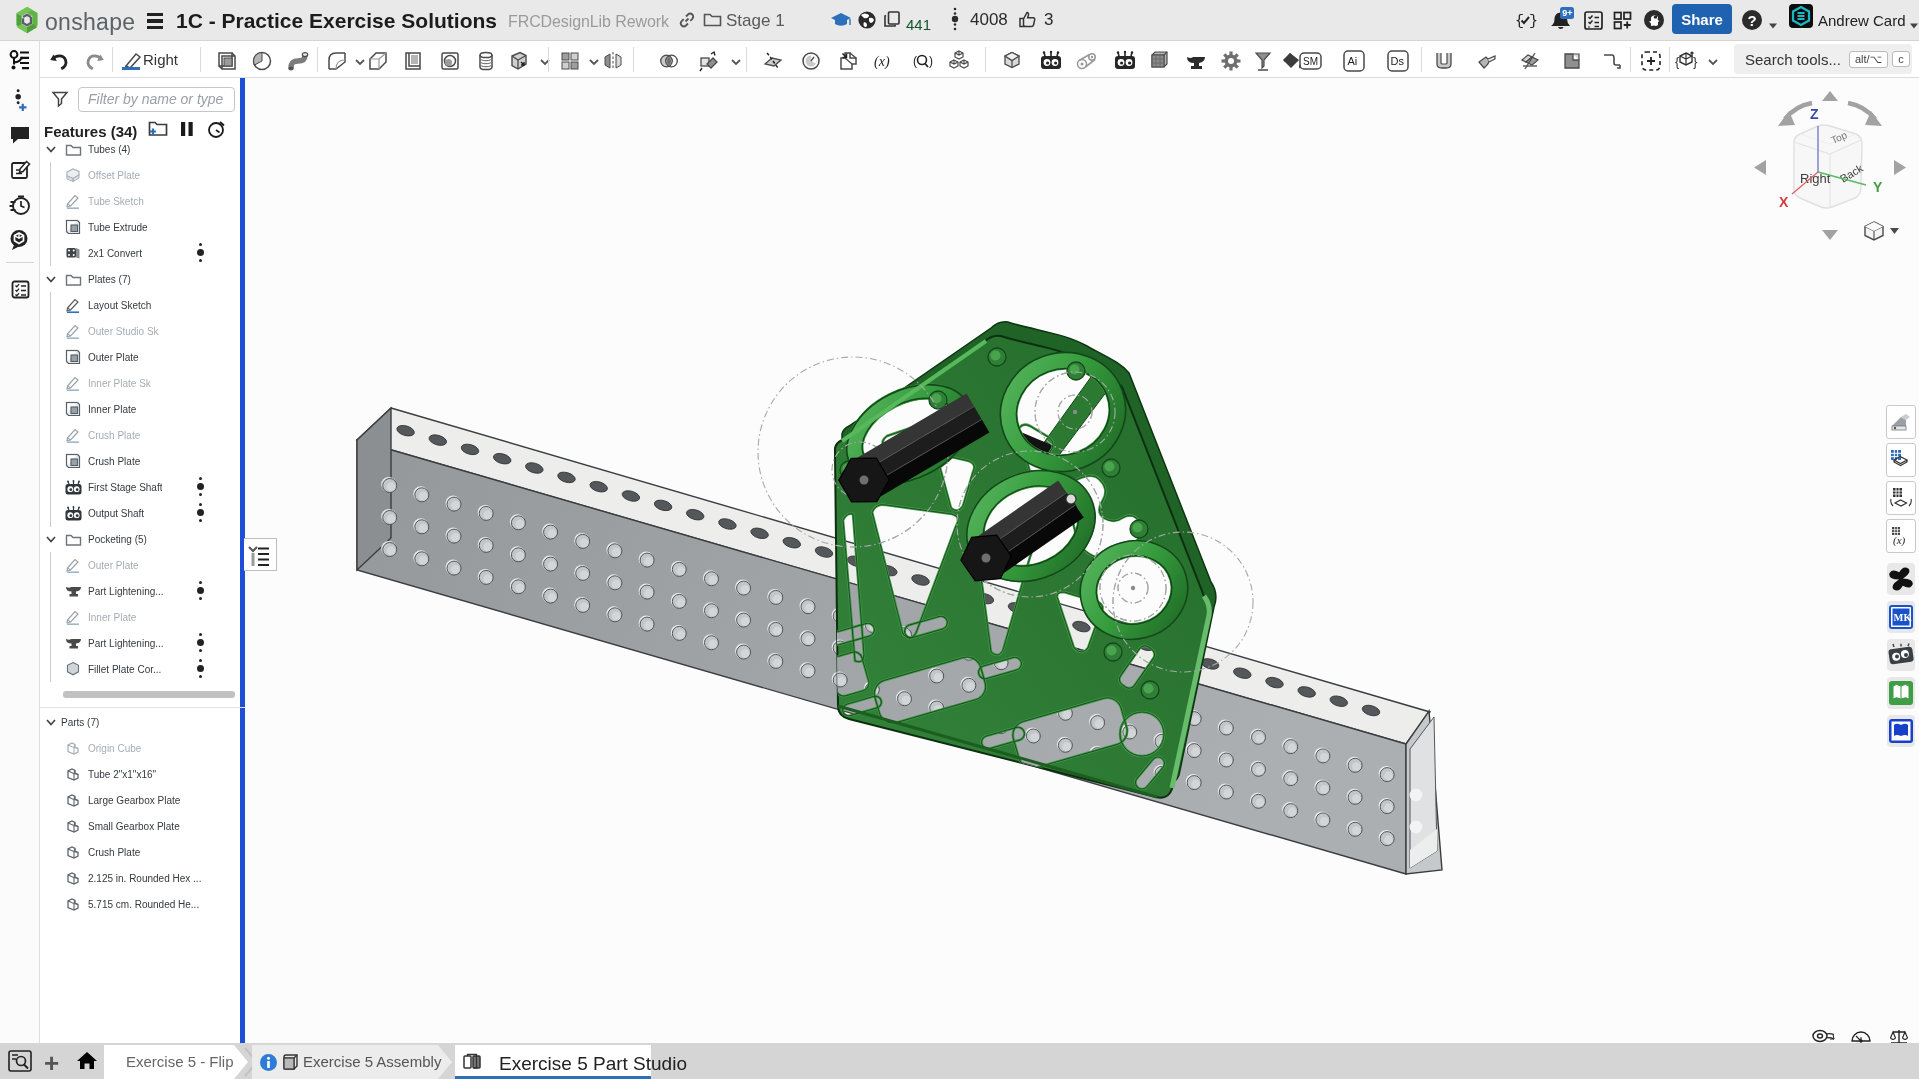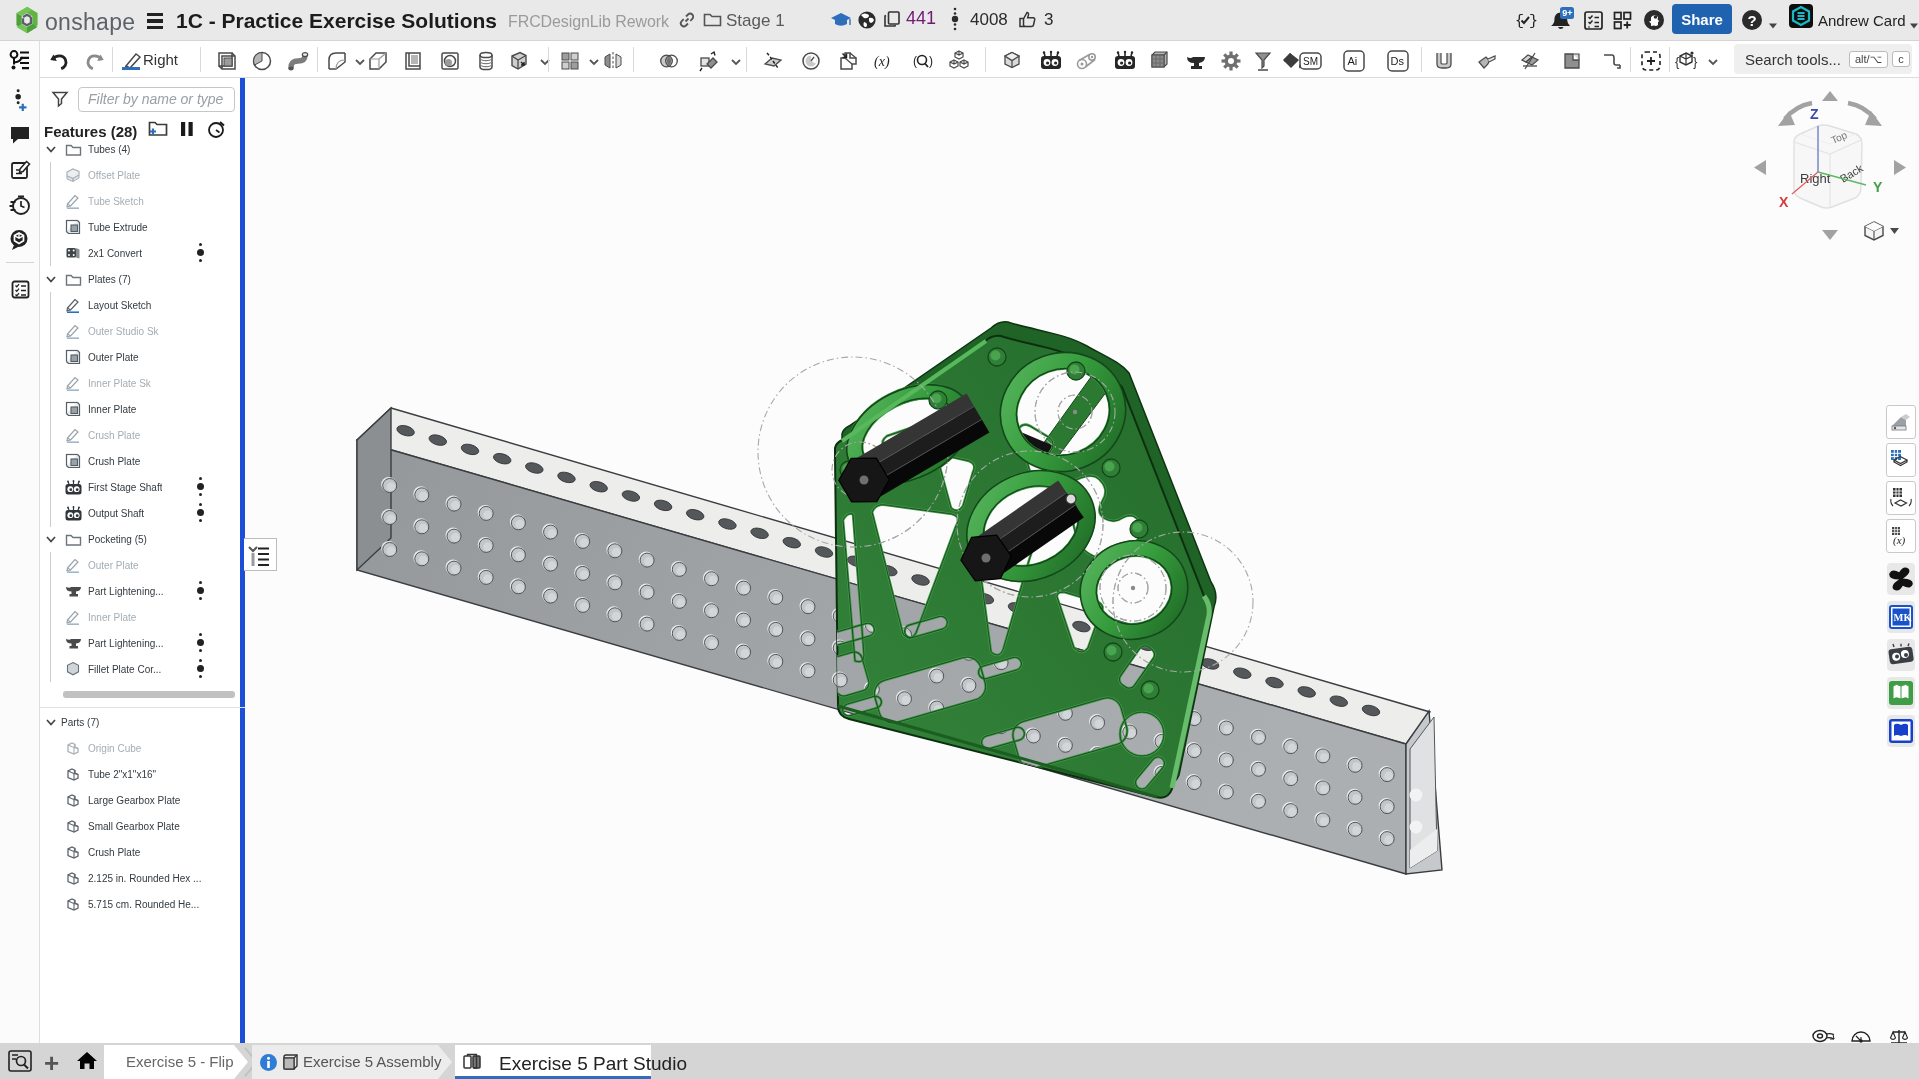--- a/index.html
+++ b/index.html
@@ -621,21 +621,21 @@
  <div class="abs" style="left:857px;top:10px"><svg width="20" height="20" viewBox="0 0 20 20">
         <circle cx="10" cy="10" r="8.6" fill="#2b2b2b"></circle>
         <path d="M4,5 q3,-2.5 6,-1 q3,1 1.5,3 q-2,2 -4.5,1 Z" fill="#fff"></path>
         <path d="M12,8 q4,-1 5,2 q-1,3 -3,3 q-2.5,-0.5 -2,-5 Z" fill="#fff"></path>
         <path d="M7,12 q3,0.5 3,3 q0,2.5 -2,2 q-2.5,-1.5 -1,-5 Z" fill="#fff"></path>
       </svg></div>
  <div class="abs" style="left:883px;top:10px"><svg width="18" height="18" viewBox="0 0 18 18">
         <rect x="5.5" y="2" width="10.5" height="12" rx="1" stroke="#333" stroke-width="1.6" fill="none"></rect>
         <path d="M3,5.5 L2,6 V16 H12 l0.5,-1" stroke="#333" stroke-width="1.6" fill="none"></path>
       </svg></div>
- <div class="abs" style="left:906px;top:8px;font-size:18px;color:#701a75">441</div>
+ <div class="abs" style="left:906px;top:16px;font-size:15px;color:#14532d">441</div>
  <div class="abs" style="left:951px;top:7px"><svg width="8" height="24" viewBox="0 0 8 24">
         <circle cx="4" cy="2" r="1.3" fill="#2b2b2b"></circle>
         <circle cx="4" cy="6.5" r="1.3" fill="#2b2b2b"></circle>
         <circle cx="4" cy="12" r="3.2" fill="#2b2b2b"></circle>
         <circle cx="4" cy="17.5" r="1.3" fill="#2b2b2b"></circle>
         <circle cx="4" cy="22" r="1.3" fill="#2b2b2b"></circle>
       </svg></div>
  <div class="abs" style="left:970px;top:10px;font-size:17px;color:#2b2b2b">4008</div>
  <div class="abs" style="left:1018px;top:10px"><svg width="20" height="19" viewBox="0 0 20 19">
         <path d="M2,8.5 h3.5 v8 H2 Z M5.5,15.5 V9 l3.5,-6.5 q1.8,0.2 1.5,2.2 l-0.8,3 h5.5 q1.8,0.3 1.5,2 l-1.2,5.3 q-0.3,1.5 -2,1.5 h-6 q-1,0 -2,-1Z" stroke="#333" stroke-width="1.5" fill="none"></path>
@@ -1089,21 +1089,21 @@
     </div>
     <div class="abs" style="left:6px;top:221px;width:28px;height:1px;background:#d5d5d5"></div>
   </div>
 
 <div id="panel">
  <div class="abs" style="left:11px;top:12px"><svg width="18" height="18" viewBox="0 0 18 18">
         <path d="M2,2.5 L16,2.5 L10.5,9 L10.5,13.5 L7.5,16 L7.5,9 Z" stroke="#444" stroke-width="1.5" fill="none"></path>
       </svg></div>
  <div class="abs" style="left:38px;top:9px;width:157px;height:25px;border:1px solid #c6c6c6;border-radius:4px;background:#fff;color:#9aa0a6;font-style:italic;font-size:14px;line-height:23px;padding-left:9px">Filter by name or type</div>
  <div class="abs" style="left:4px;top:45px;font-size:15px;font-weight:bold;color:#222;width:200px">
-   <span style="margin-left:0">Features (28)</span>
+   <span style="margin-left:0">Features (34)</span>
  </div>
  <div class="abs" style="left:108px;top:42px"><svg width="20" height="17" viewBox="0 0 20 17">
         <path d="M1.5,2.5 L7,2.5 L9,4.5 L18.5,4.5 L18.5,15 L1.5,15 Z" stroke="#3b3b3b" stroke-width="1.7" fill="none"></path>
         <path d="M5,8.5 v6 M2,11.5 h6" stroke="#2e6fbb" stroke-width="2.2"></path>
       </svg></div>
  <div class="abs" style="left:140px;top:43px"><svg width="14" height="16" viewBox="0 0 14 16">
         <rect x="1" y="1" width="4.2" height="14" fill="#1a1a1a"></rect>
         <rect x="8.5" y="1" width="4.2" height="14" fill="#1a1a1a"></rect>
       </svg></div>
  <div class="abs" style="left:167px;top:42px"><svg width="18" height="18" viewBox="0 0 18 18">

